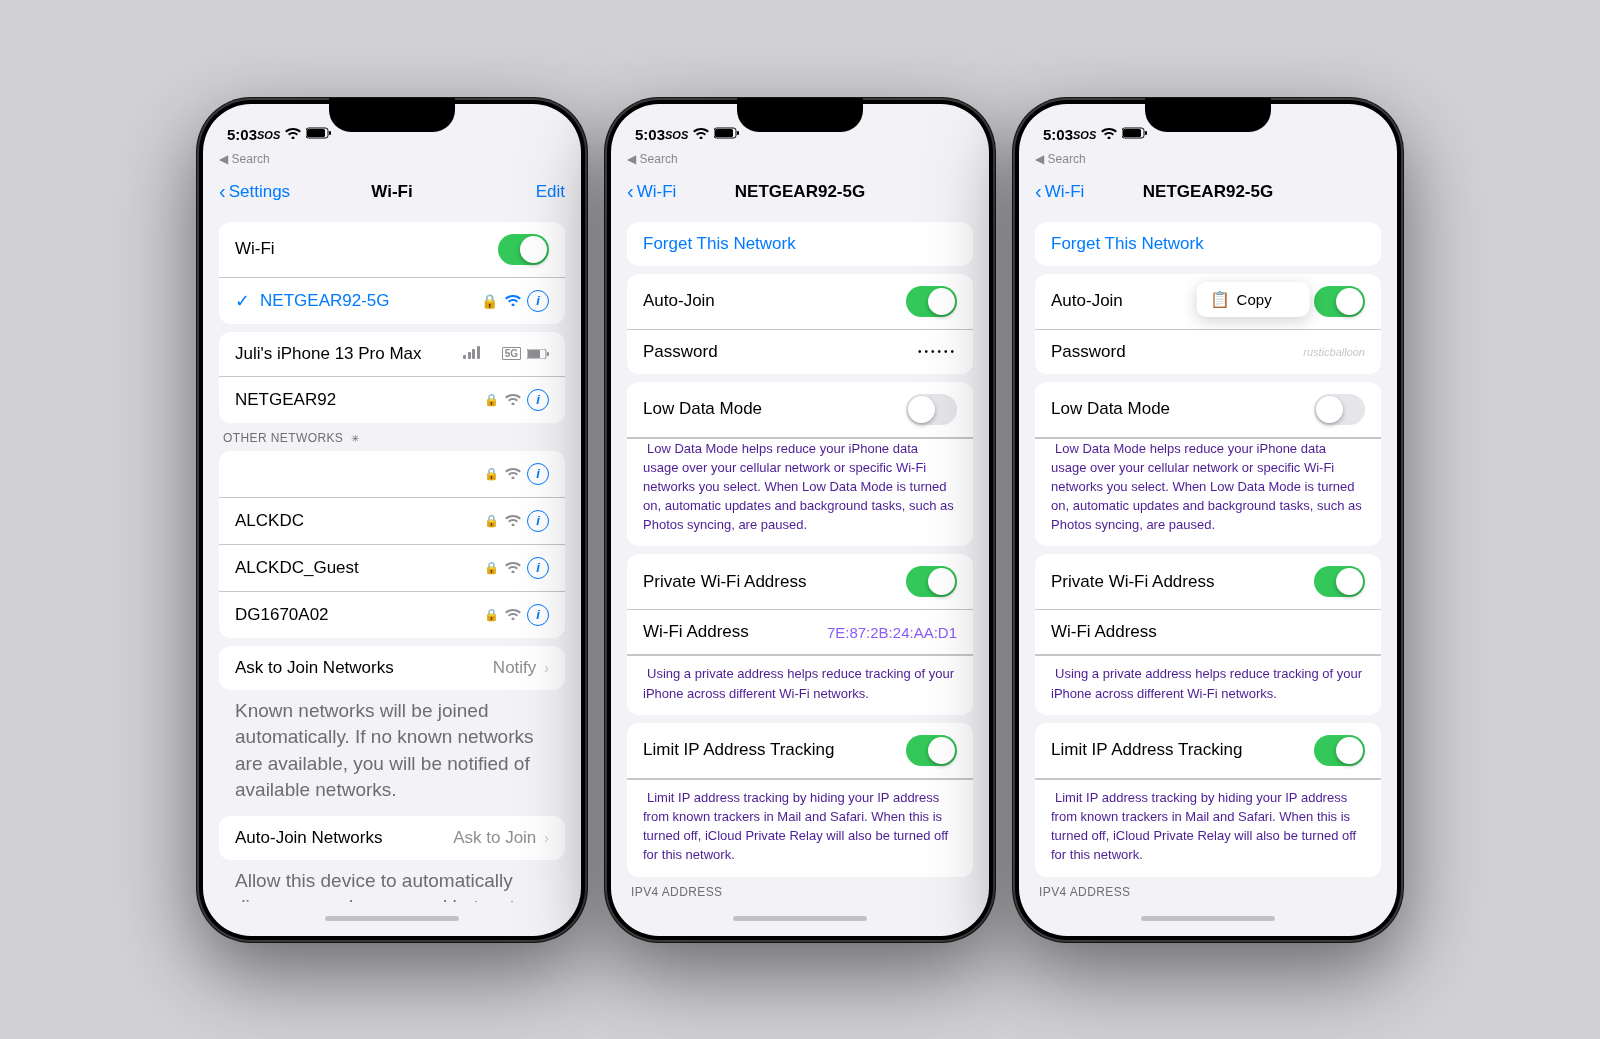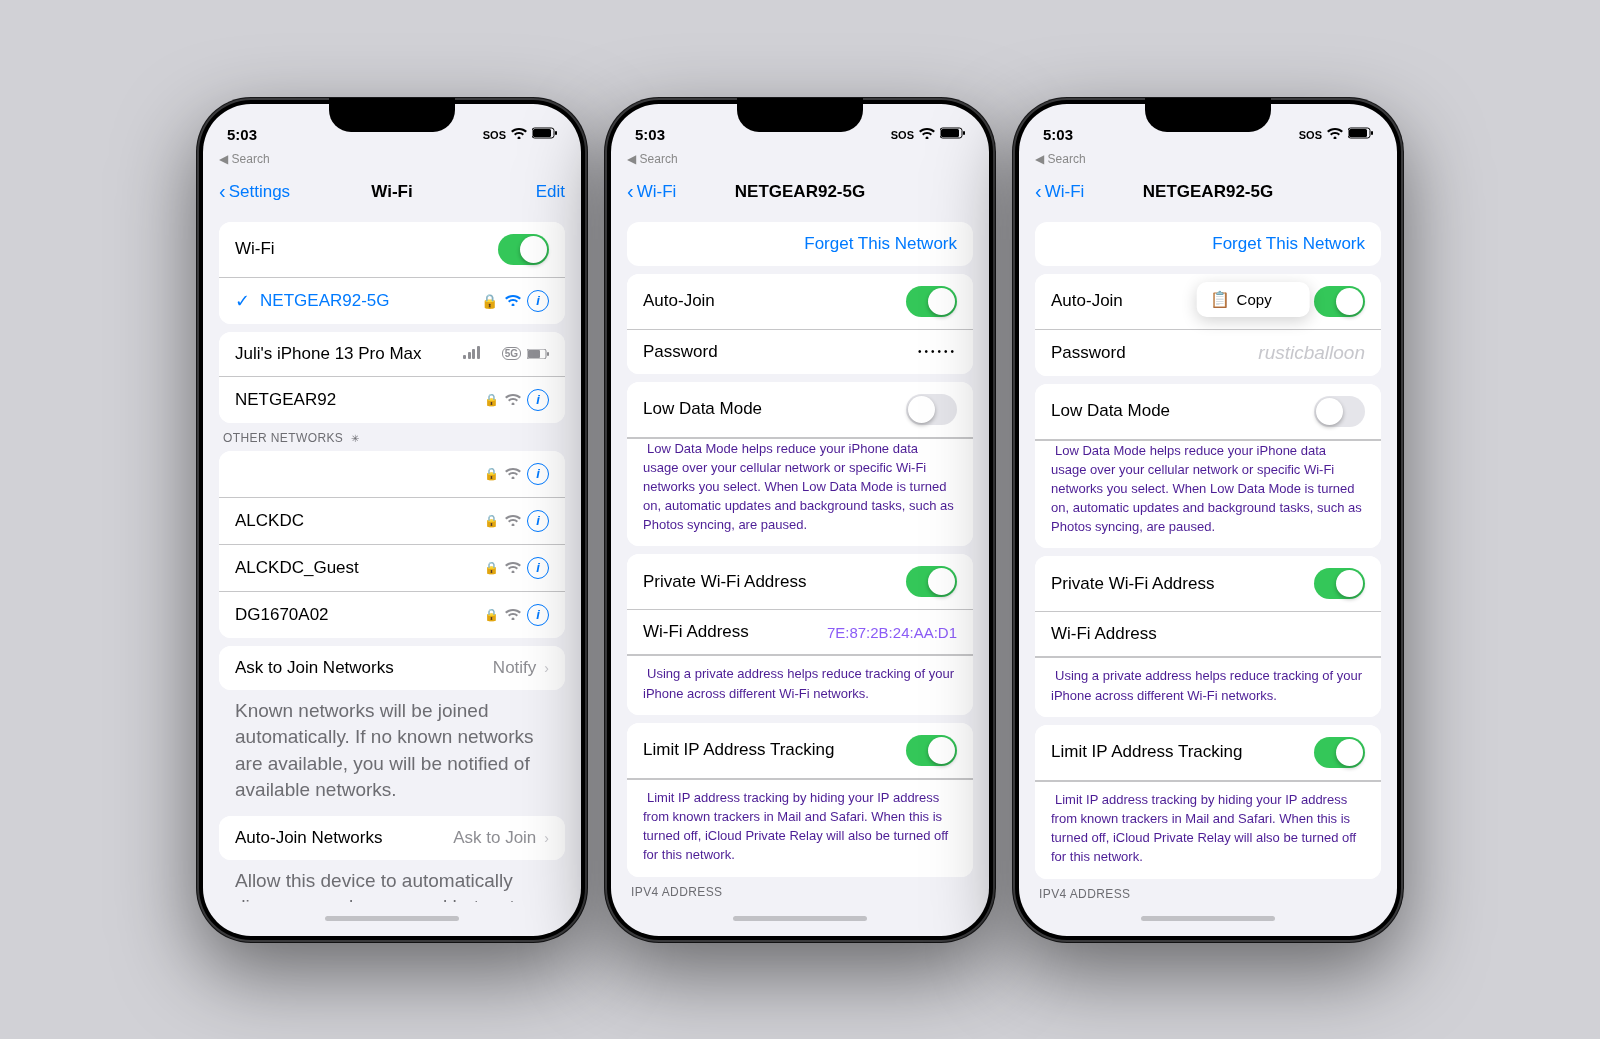--- a/index.html
+++ b/index.html
@@ -48,21 +48,20 @@
       background: #000;
       border-radius: 0 0 22px 22px;
       z-index: 10;
     }
 
     
     .status-bar {
       height: 48px;
       padding: 14px 24px 0;
       display: flex;
-      justify-content: space-between;
       align-items: center;
       position: relative;
       z-index: 5;
       flex-shrink: 0;
     }
 
     .status-time {
       font-size: 15px;
       font-weight: 600;
       color: #000;
@@ -72,20 +71,21 @@
       display: flex;
       align-items: center;
       gap: 5px;
       font-size: 12px;
       color: #000;
     }
 
     .status-sos {
       font-size: 11px;
       font-weight: 600;
+      font-style: italic;
     }
 
     
     .nav-bar {
       height: 44px;
       display: flex;
       align-items: center;
       justify-content: space-between;
       padding: 0 16px;
       flex-shrink: 0;
@@ -243,21 +243,21 @@
       font-style: italic;
       font-weight: 600;
     }
 
     
     .badge-5g {
       font-size: 10px;
       font-weight: 700;
       color: #8e8e93;
       border: 1.5px solid #8e8e93;
-      border-radius: 6px;
+      border-radius: 1px;
       padding: 0 2px;
       margin-left: 16px;
     }
 
     
     .note-text {
       font-size: 19px;
       color: #6d6d72;
       padding: 8px 16px 4px;
       line-height: 1.4;
@@ -281,21 +281,21 @@
     }
 
     
     .forget-btn {
       color: #007aff;
       font-size: 17px;
       padding: 12px 16px;
       background: #fff;
       border-radius: 12px;
       margin: 8px 16px;
-      text-align: right;
+      text-align: left;
     }
 
     
     .pw-dots {
       letter-spacing: 3px;
       color: #000;
       font-size: 10px;
     }
 
     
@@ -332,21 +332,21 @@
       align-items: center;
       gap: 6px;
       font-size: 15px;
       color: #000;
       z-index: 20;
       white-space: nowrap;
     }
 
     
     .pw-grayed {
-      font-size: 19px;
+      font-size: 11px;
       color: #c7c7cc;
       font-style: italic;
     }
 
     .signal-bars {
       display: inline-flex;
       align-items: flex-end;
       gap: 1.5px;
       height: 13px;
     }

